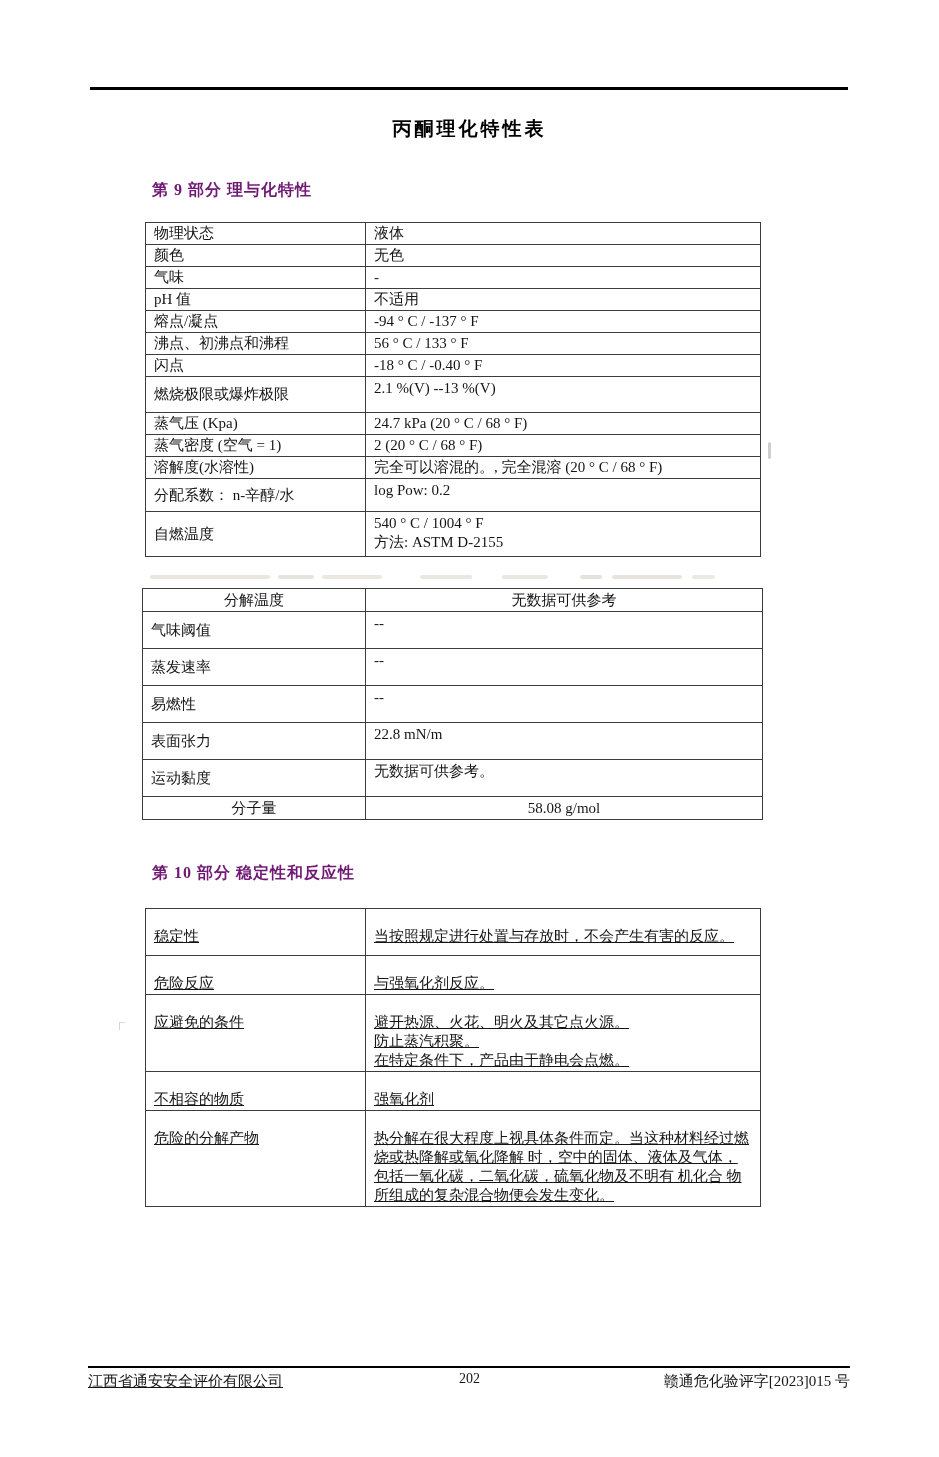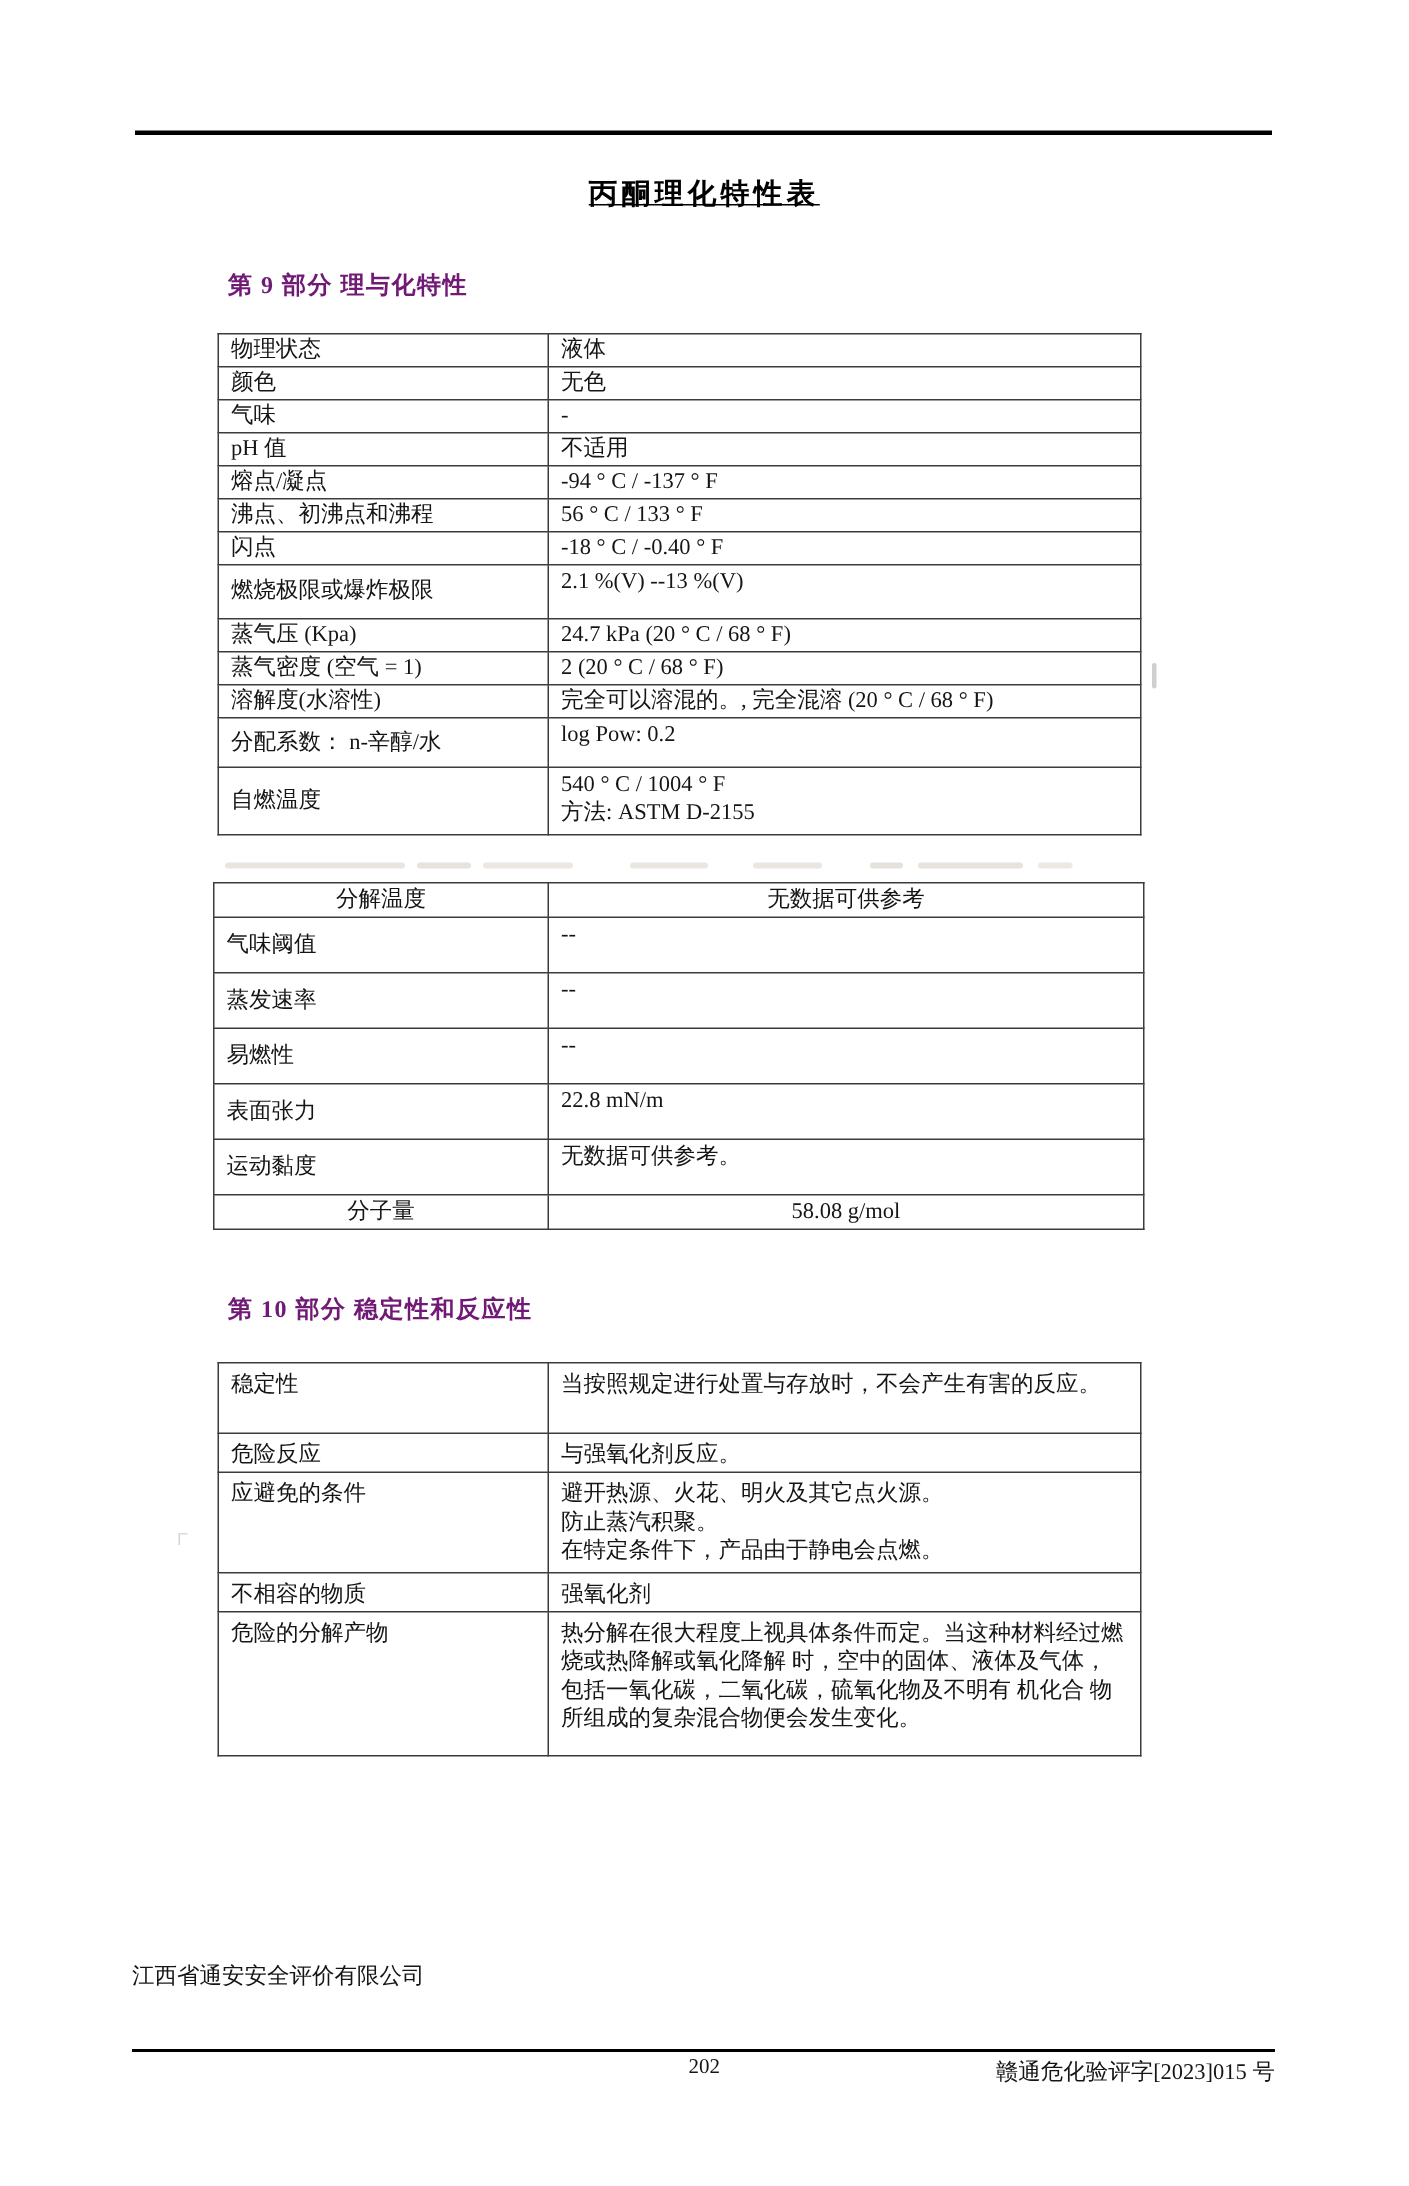--- a/index.html
+++ b/index.html
@@ -4,21 +4,21 @@
 <style>
   html,body { margin:0; padding:0; background:#ffffff; }
   .page {
     position:relative; width:939px; height:1457px; background:#ffffff;
     font-family:"Liberation Serif","DejaVu Serif",serif; color:#151515;
     overflow:hidden;
   }
   .rule-top { position:absolute; left:90px; top:87px; width:758px; height:3px; background:#000; }
   .doc-title {
     position:absolute; left:0; top:116px; width:939px; text-align:center;
-    font-size:19px; font-weight:bold; letter-spacing:3px; color:#000;text-decoration:underline;
+    font-size:19px; font-weight:bold; letter-spacing:3px; color:#000;
   }
   .sec-heading { position:absolute; font-size:16px; font-weight:bold; color:#701a75; letter-spacing:1px; }
   #sec9-heading  { left:152px; top:180px; }
   #sec10-heading { left:152px; top:863px; }
 
   table { border-collapse:collapse; table-layout:fixed; position:absolute; font-size:15px; line-height:19px; }
   td { border:1px solid #3c3c3c; padding:1px 8px 1px 8px; vertical-align:middle; overflow:hidden; }
   td.val { white-space:pre-line; }
 
   #t1 { left:145px; top:222px; width:616px; }
@@ -27,42 +27,42 @@
   #t1 tr.tall2 { height:33px; }
   #t1 tr.tall3 { height:45px; }
   #t1 tr.vt td.val { vertical-align:top; padding-top:2px; }
 
   #t2 { left:142px; top:588px; width:621px; }
   #t2 tr { height:37px; }
   #t2 tr.short { height:23px;text-align:center; }
   #t2 td.val { vertical-align:top; padding-top:2px; }
 
   #t3 { left:145px; top:908px; width:616px; }
-  #t3 td { vertical-align:top; padding-top:5px; }
+  #t3 td { vertical-align:top; padding-top:18px;text-decoration:underline; }
   #t3 tr.h47 { height:47px; }
   #t3 tr.h21 { height:21px; }
   #t3 tr.h67 { height:67px; }
   #t3 tr.h96 { height:96px; }
 
   
   .ghost-strip { position:absolute; left:150px; top:573px; width:565px; height:7px; }
   .ghost-strip span { position:absolute; top:2px; height:4px; border-radius:2px; opacity:.55; }
   .g1 { left:0;    width:120px; background:#d8d1c4; }
   .g2 { left:128px; width:36px; background:#d3cdc2; }
   .g3 { left:172px; width:60px; background:#ddd6c9; }
   .g4 { left:270px; width:52px; background:#d8d2c6; }
   .g5 { left:352px; width:46px; background:#d8d2c6; }
   .g6 { left:430px; width:22px; background:#cfc9be; }
   .g7 { left:462px; width:70px; background:#d5cec1; }
   .g8 { left:542px; width:23px; background:#ddd7cb; }
   .mark-right { position:absolute; left:768px; top:442px; width:3px; height:17px; background:#b5b5b5; border-radius:2px; opacity:.65; }
   .mark-left  { position:absolute; left:119px; top:1022px; width:5px; height:7px; border-left:1px solid #c2c2c2; border-top:1px solid #cccccc; opacity:.7; }
 
   .rule-bottom { position:absolute; left:88px; top:1366px; width:762px; height:2px; background:#000; }
-  .footer-left   { position:absolute; left:88px;  top:1308px; font-size:15px; }
+  .footer-left   { position:absolute; left:88px;  top:1372px; font-size:15px;text-decoration:underline; }
   .footer-center { position:absolute; left:0;     top:1371px; width:939px; text-align:center; font-size:14px; }
   .footer-right  { position:absolute; right:89px; top:1372px; font-size:15px; }
 </style>
 </head>
 <body>
 
 <div class="page">
 
   <div class="rule-top"></div>
 

